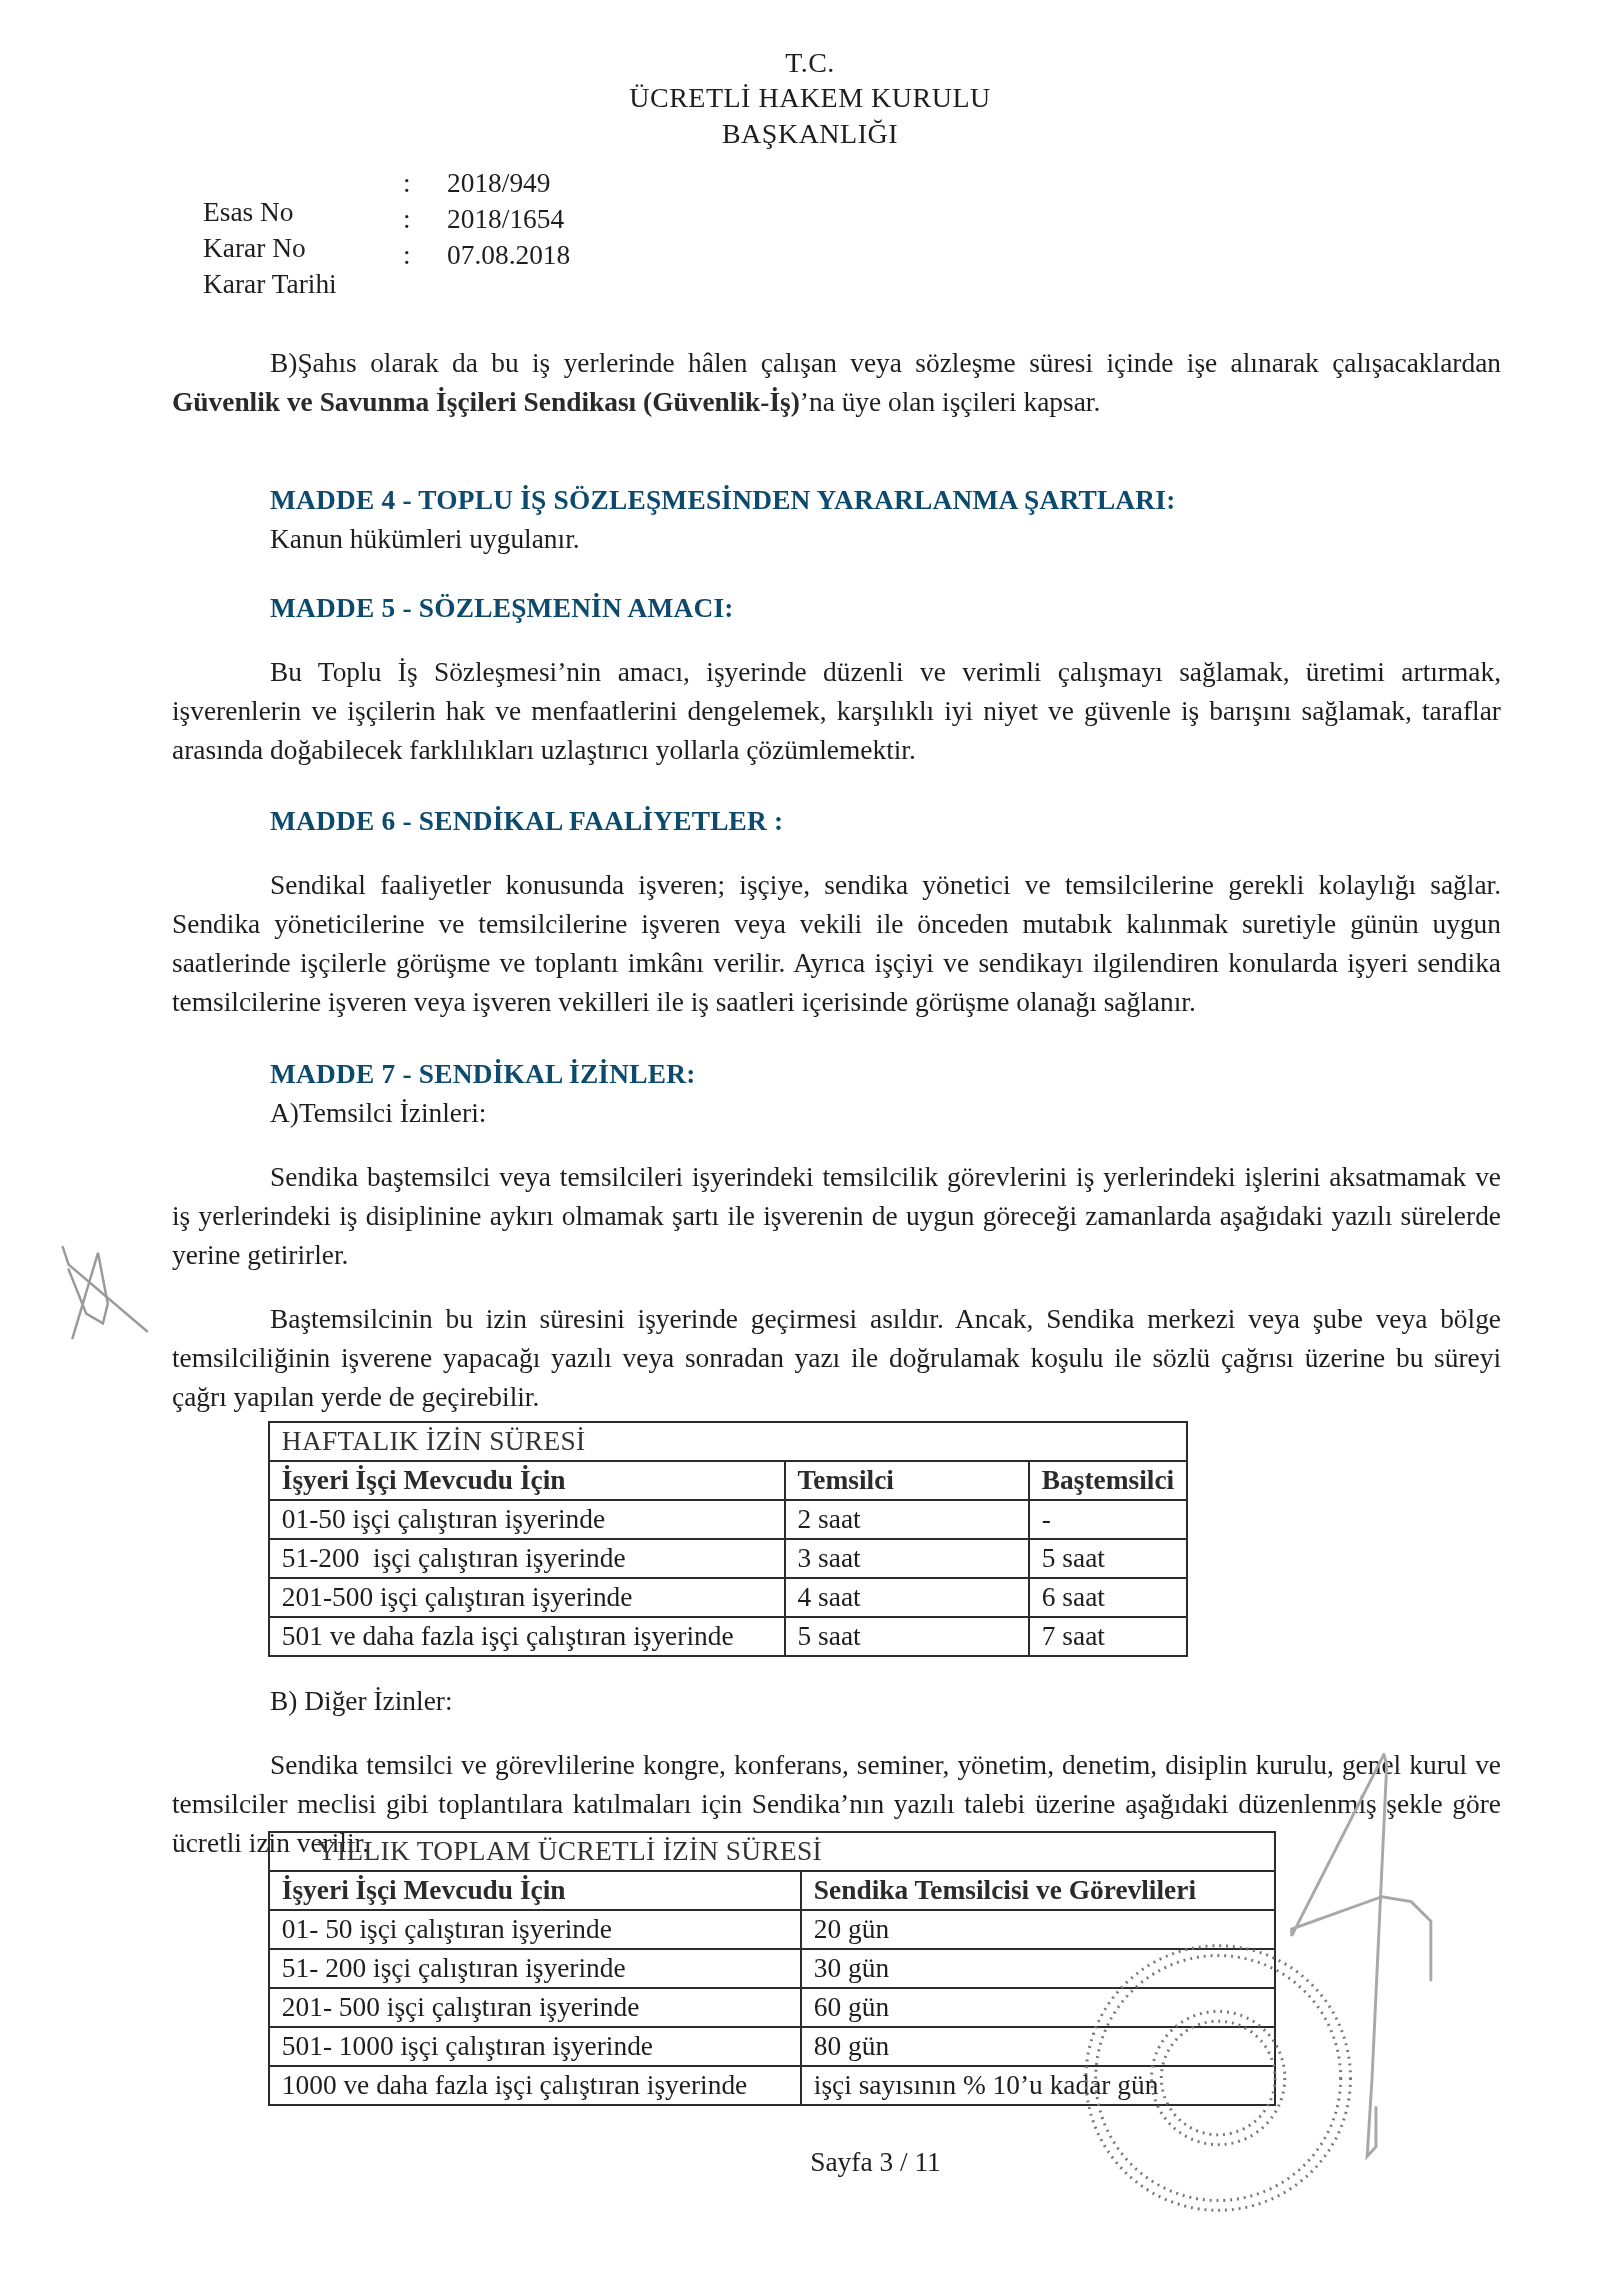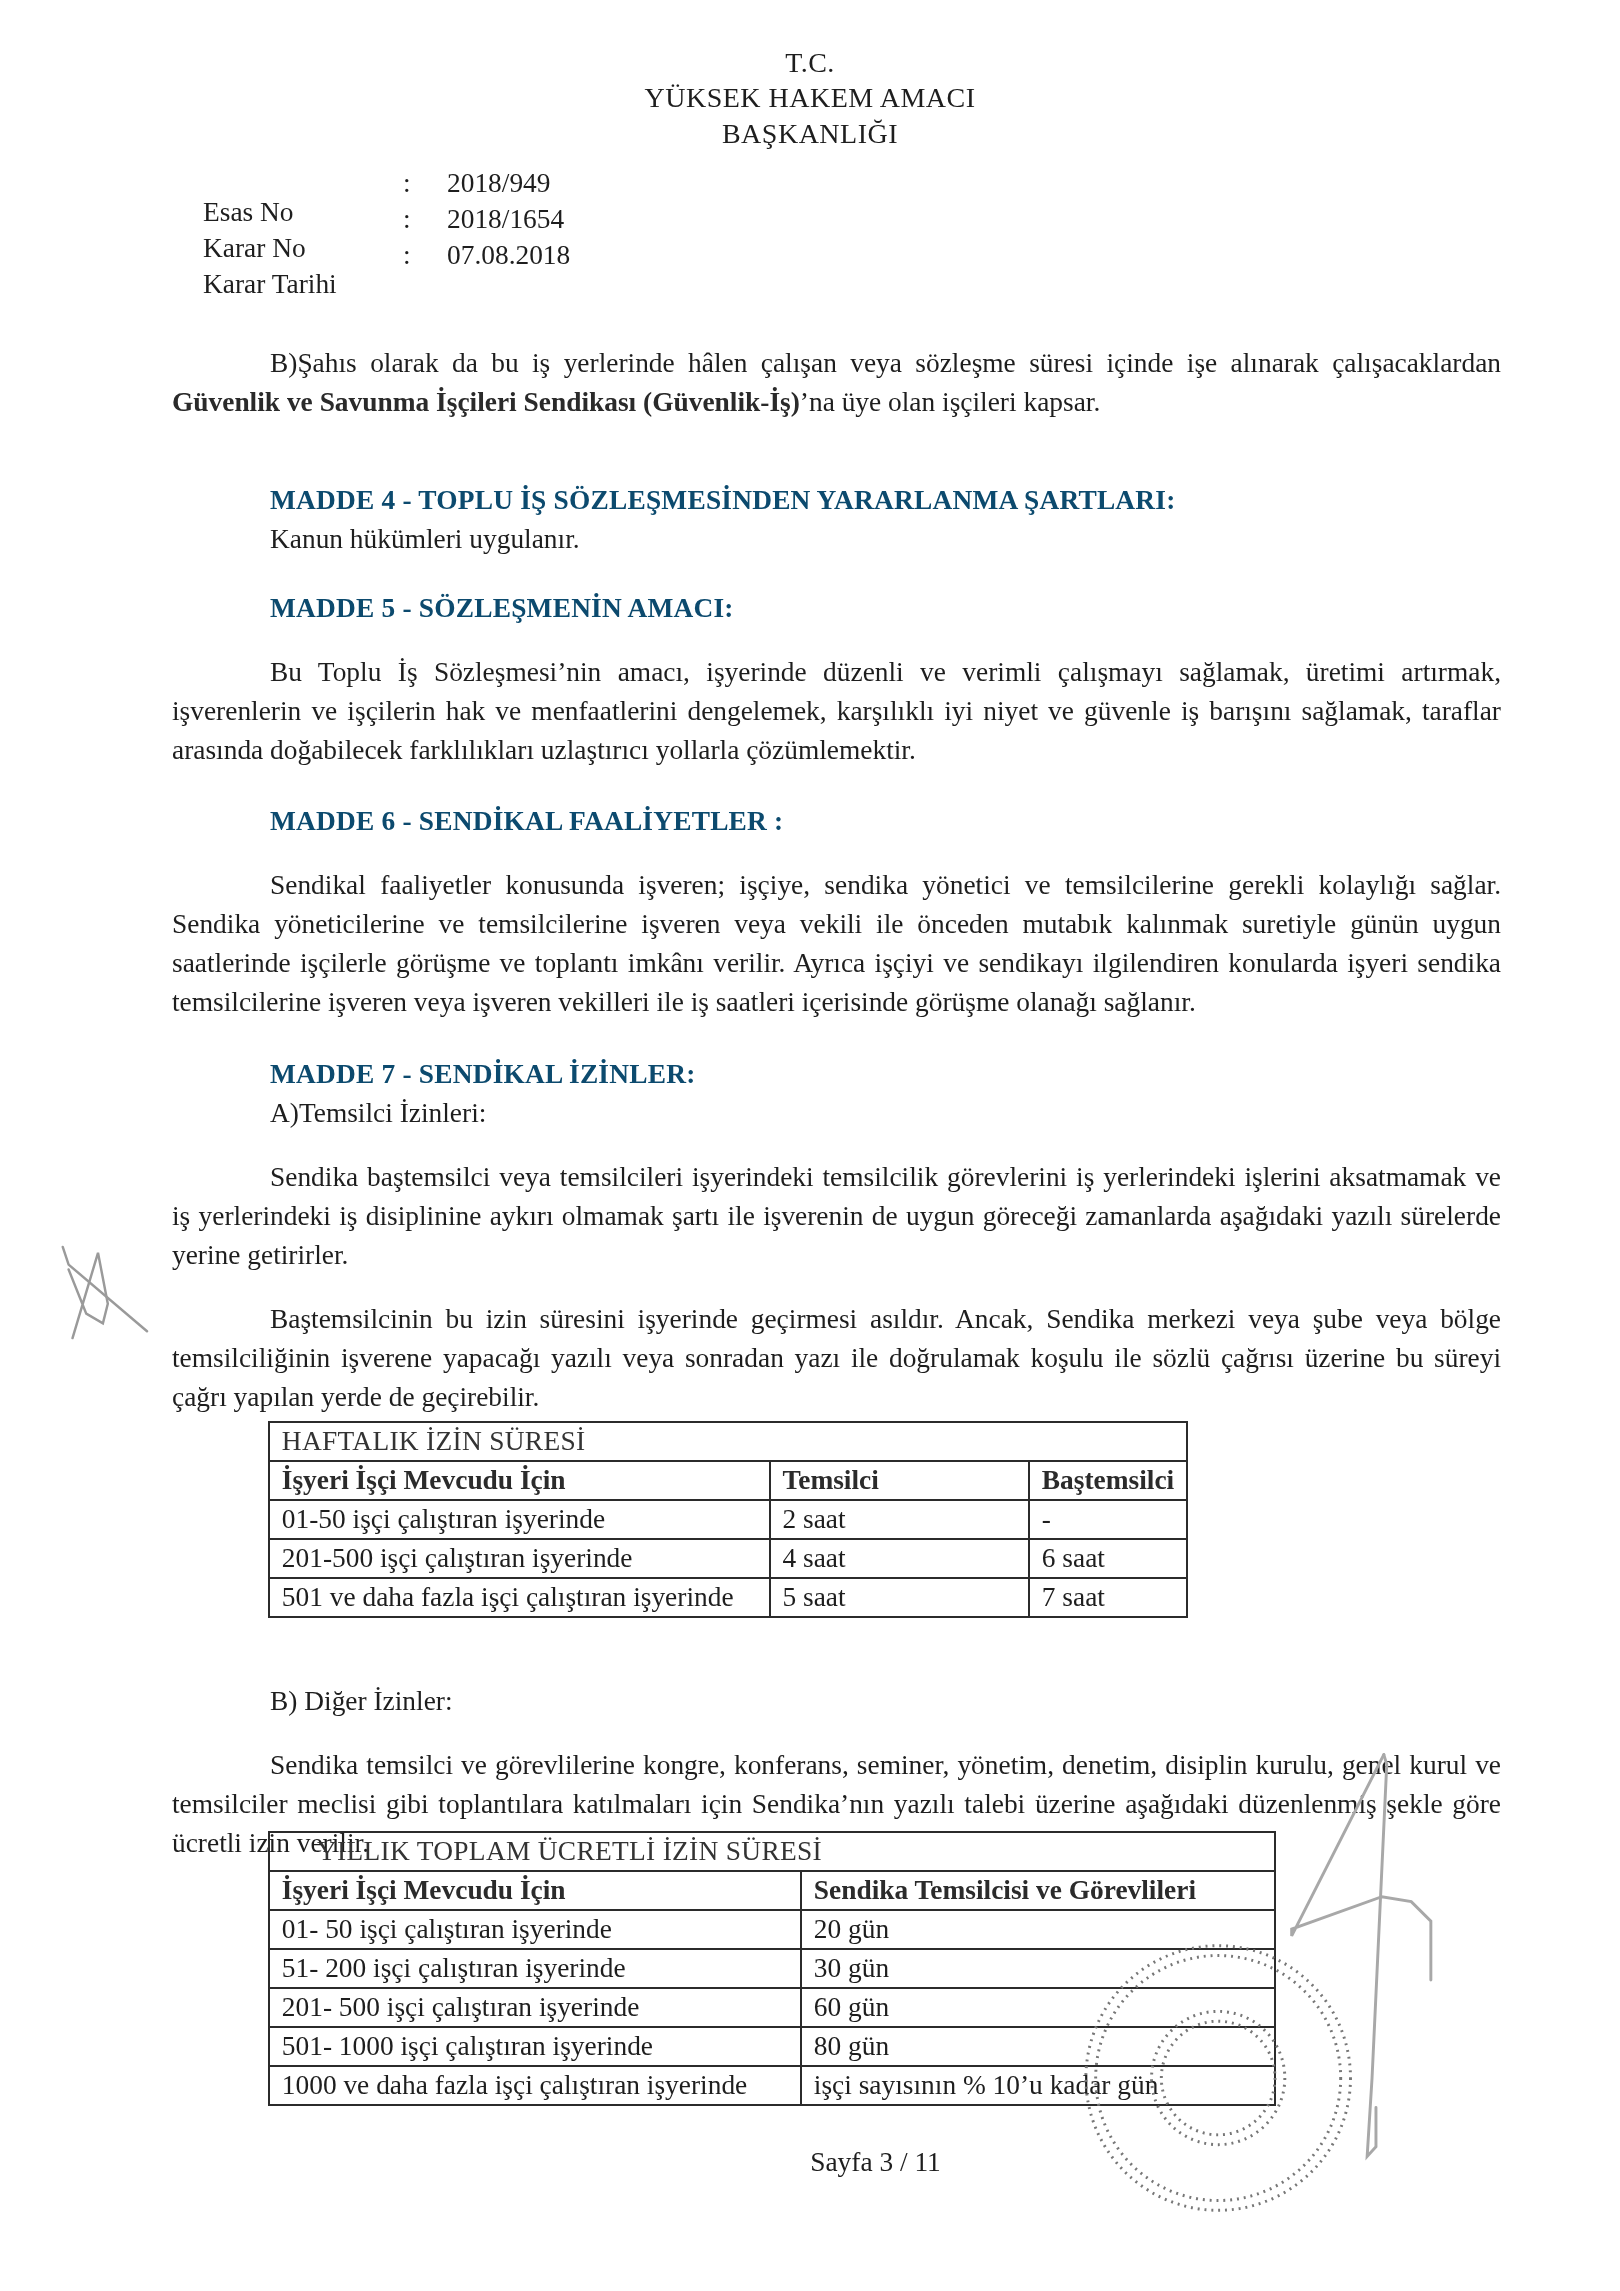--- a/index.html
+++ b/index.html
@@ -26,21 +26,21 @@
   td.hd { font-weight: bold; color: #2b2b2b; border-radius: 19px; }
   td.title { font-weight: normal; color: #333; letter-spacing: 0.3px; }
   .just { text-align: justify; text-align-last: left; }
   .footer { position: absolute; top: 2147px; left: 0; width: 1751px; text-align: center; font-size: 27.4px; }
   svg.overlay { position: absolute; left: 0; top: 0; pointer-events: none; }
 </style>
 </head>
 <body>
 
 <div class="hdr" style="top:47px;">T.C.</div>
-<div class="hdr" style="top:82px;">YÜKSEK HAKEM AMACI</div>
+<div class="hdr" style="top:82px;">ÜCRETLİ HAKEM KURULU</div>
 <div class="hdr" style="top:118px;">BAŞKANLIĞI</div>
 
 <div class="meta" style="top:165px;">
   <div class="meta-row">
     <span class="meta-label">Esas No</span>
     <span class="meta-colon">:</span>
     <span>2018/949</span>
   </div>
   <div class="meta-row">
     <span class="meta-label">Karar No</span>
@@ -89,20 +89,25 @@
   </tr>
   <tr>
     <td class="hd">İşyeri İşçi Mevcudu İçin</td>
     <td class="hd">Temsilci</td>
     <td class="hd">Baştemsilci</td>
   </tr>
   <tr>
     <td>01-50 işçi çalıştıran işyerinde</td>
     <td>2 saat</td>
     <td>-</td>
+  </tr>
+  <tr>
+    <td style="white-space:pre">51-200  işçi çalıştıran işyerinde</td>
+    <td>3 saat</td>
+    <td>5 saat</td>
   </tr>
   <tr>
     <td>201-500 işçi çalıştıran işyerinde</td>
     <td>4 saat</td>
     <td>6 saat</td>
   </tr>
   <tr>
     <td class="just">501 ve daha fazla işçi çalıştıran işyerinde</td>
     <td>5 saat</td>
     <td>7 saat</td>

